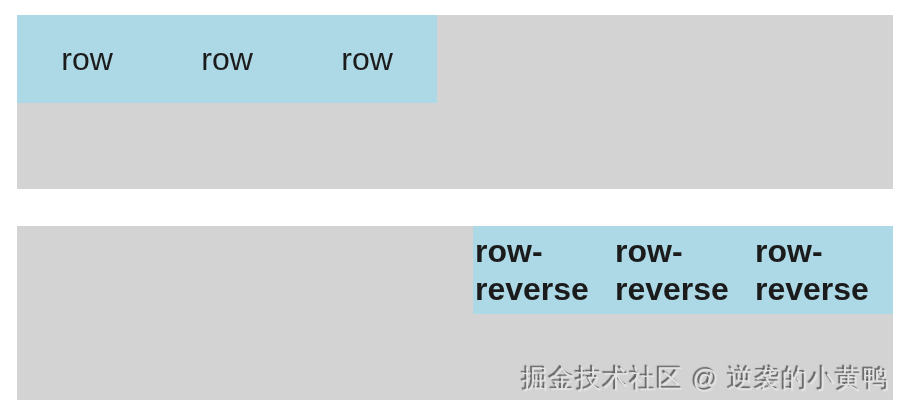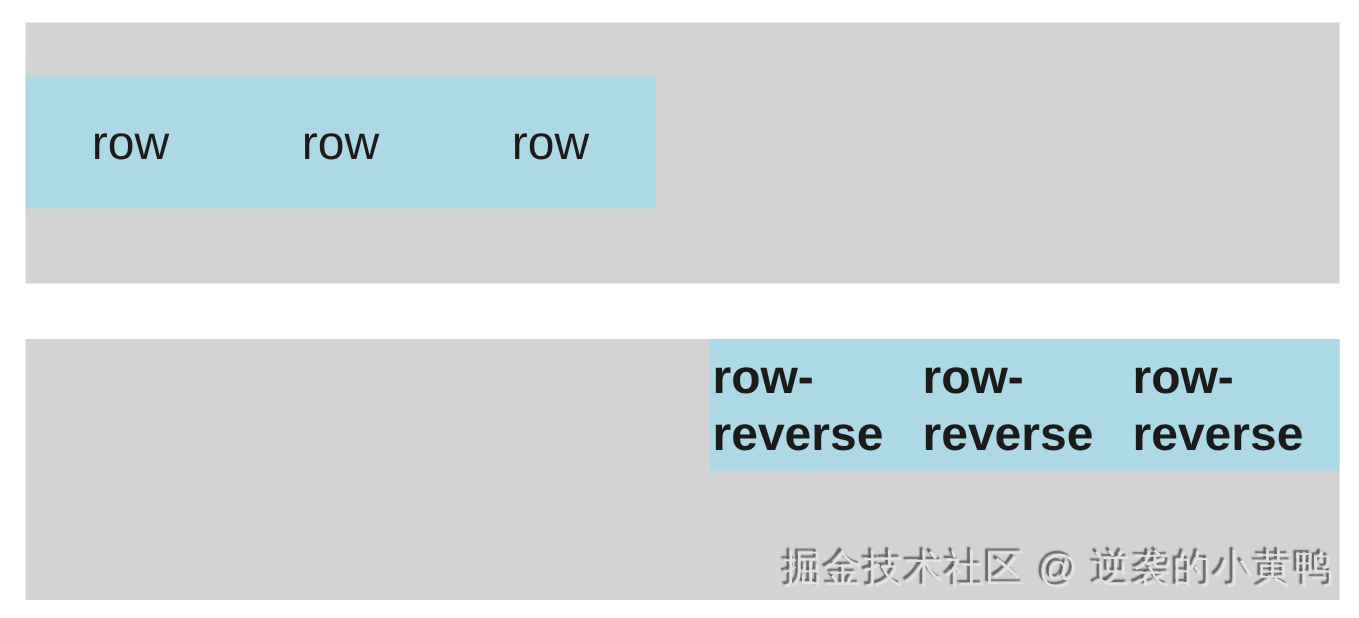--- a/index.html
+++ b/index.html
@@ -39,21 +39,20 @@
     font-size: 32px;
     line-height: 38px;
     display: flex;
     flex-direction: column;
     justify-content: center;
     flex-shrink: 0;
   }
   .flex-container.row .flex-item {
     align-items: center;
     text-align: center;
-    margin-top: 36px;
   }
   .flex-container.row-reverse .flex-item {
     align-items: flex-start;
     text-align: left;
     padding-left: 2px;
     padding-right: 2px;
     word-break: normal;
     font-weight: bold;
   }
   .flex-item .label { width: 100%; }

